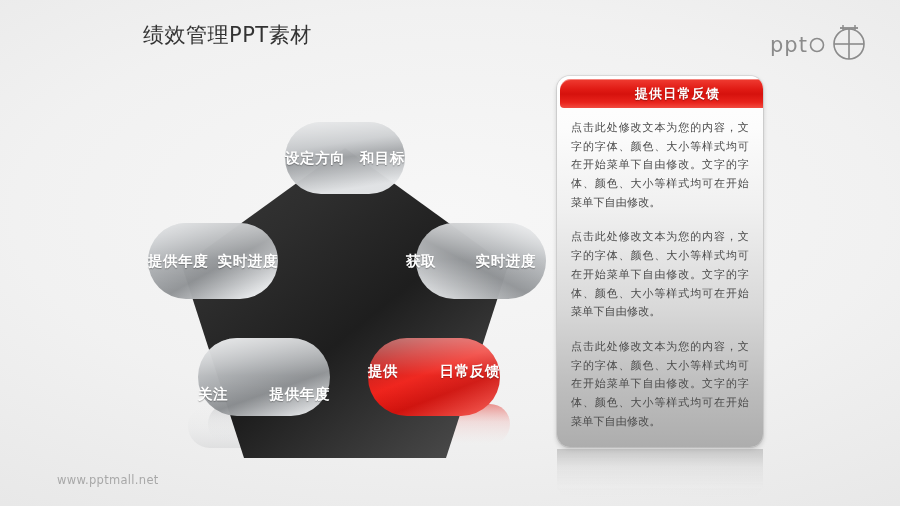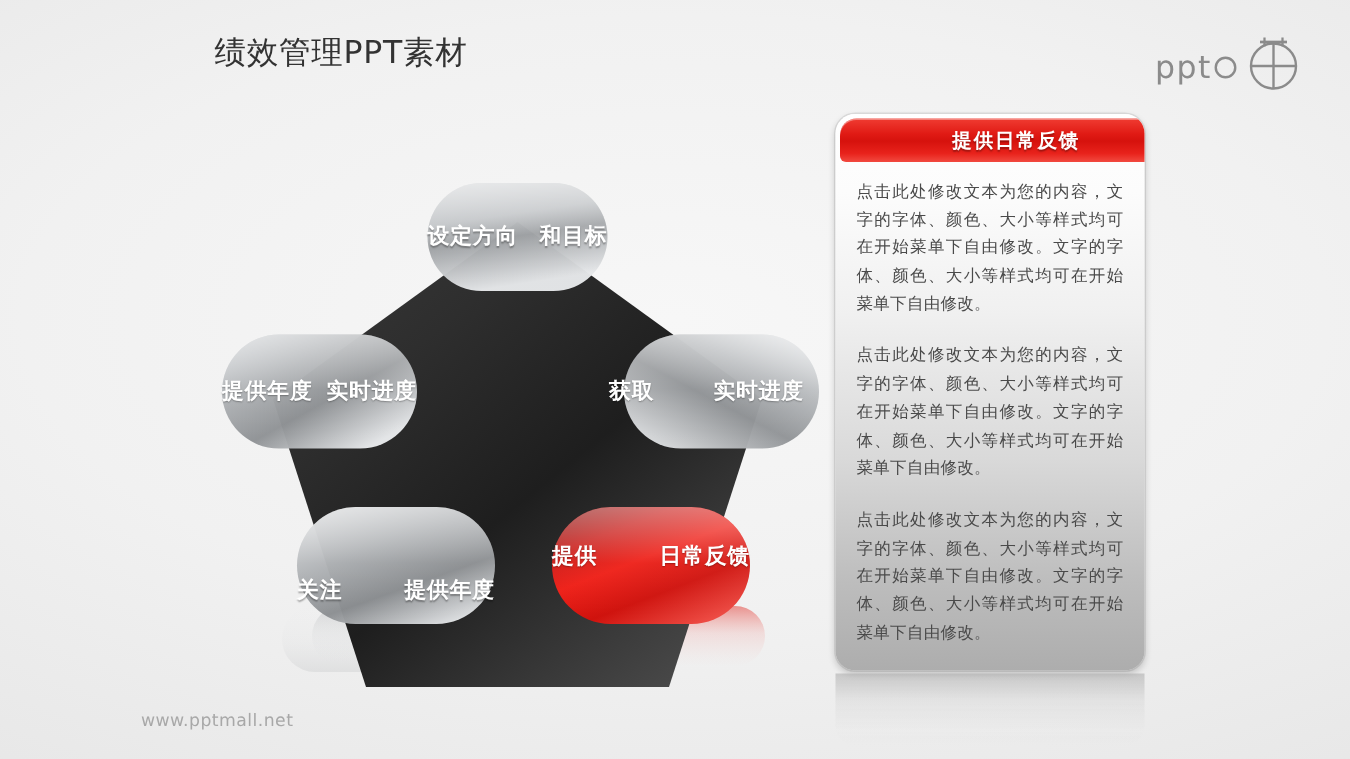--- a/index.html
+++ b/index.html
@@ -42,21 +42,20 @@
   }
 
   
   .footer-url {
     position: absolute;
     left: 57px;
     top: 473px;
     font-size: 11.5px;
     color: #a8a8a8;
     letter-spacing: 0.3px;
-    margin-left: 37px;
   }
 
   
   .diagram {
     position: absolute;
     left: 130px;
     top: 100px;
     width: 430px;
     height: 360px;
   }

